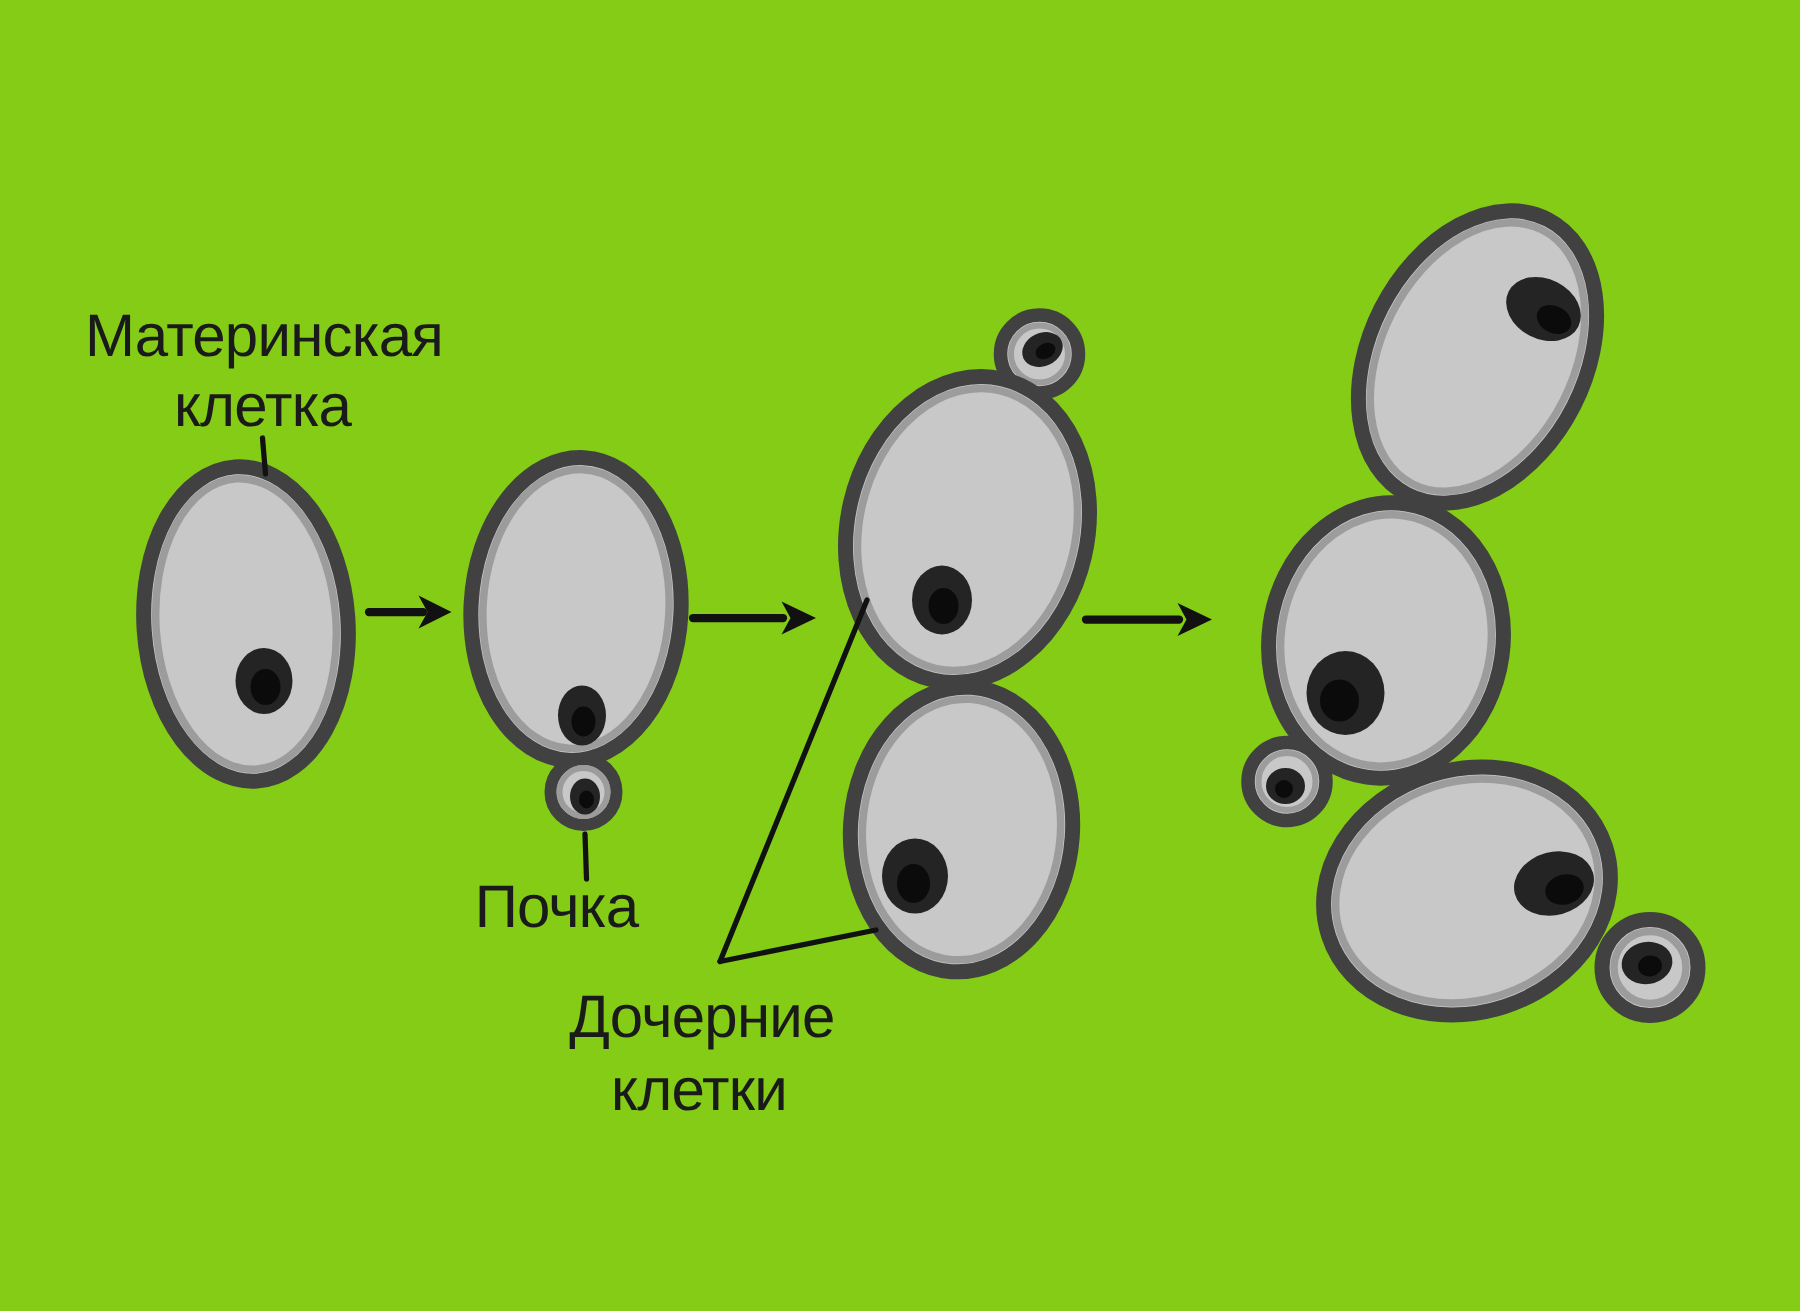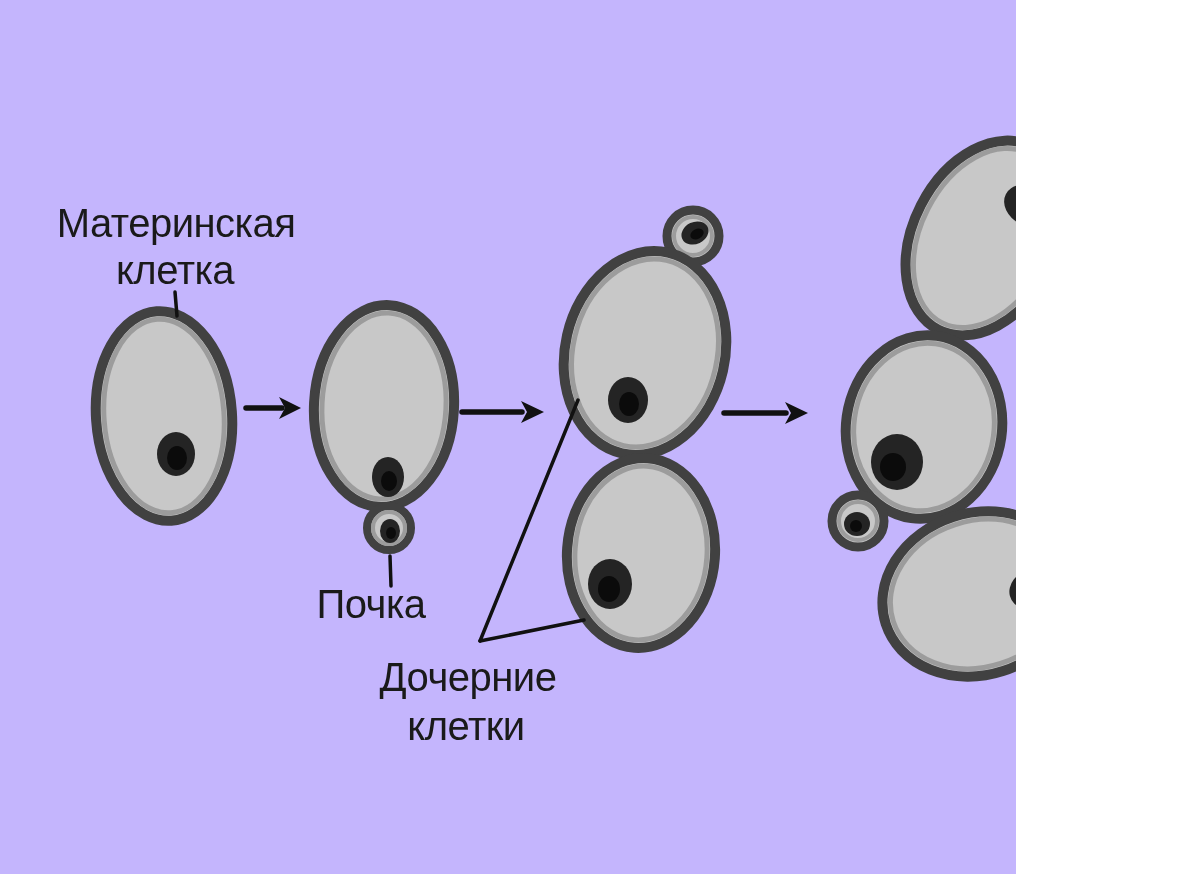--- a/index.html
+++ b/index.html
@@ -1,19 +1,19 @@
 <!DOCTYPE html>
 <html><head>
 <meta charset="utf-8">
 <style>
   html,body{margin:0;padding:0;background:#ffffff;}
   .stage-canvas{
     position:relative;
-    width:1016px;height:874px;
-    background:#c4b5fd;
+    width:1200px;height:874px;
+    background:#84cc16;
     overflow:hidden;
     font-family:"Liberation Sans", sans-serif;
   }
   svg{position:absolute;left:0;top:0;}
   .cell-body{fill:#c8c8c8;stroke:#414141;stroke-width:10;}
   .cell-rim{fill:none;stroke:#949494;stroke-width:5;opacity:.85;}
   .nucleus{fill:#242424;}
   .nucleus-core{fill:#0b0b0b;}
   .pointer{stroke:#111111;stroke-width:3.5;stroke-linecap:round;fill:none;}
   .arrow-shaft{stroke:#111111;stroke-width:5.5;stroke-linecap:round;}

